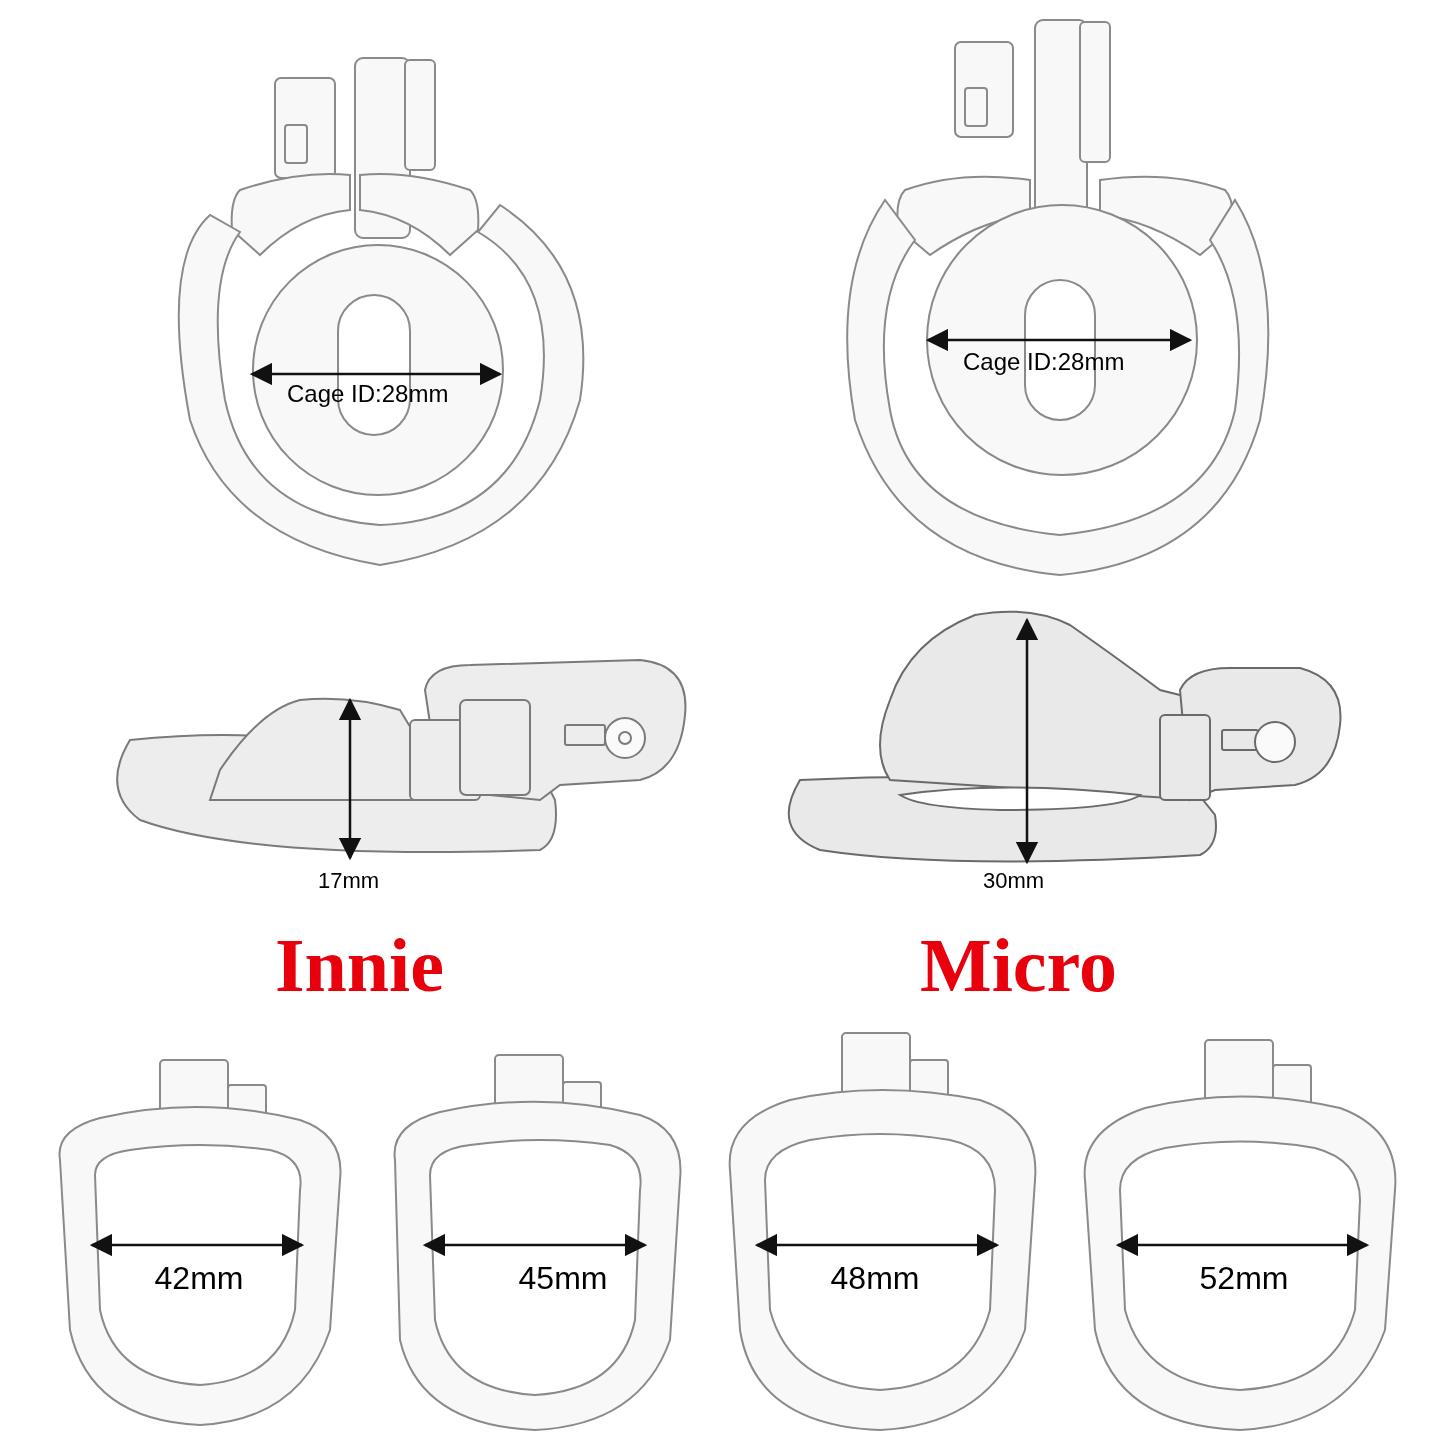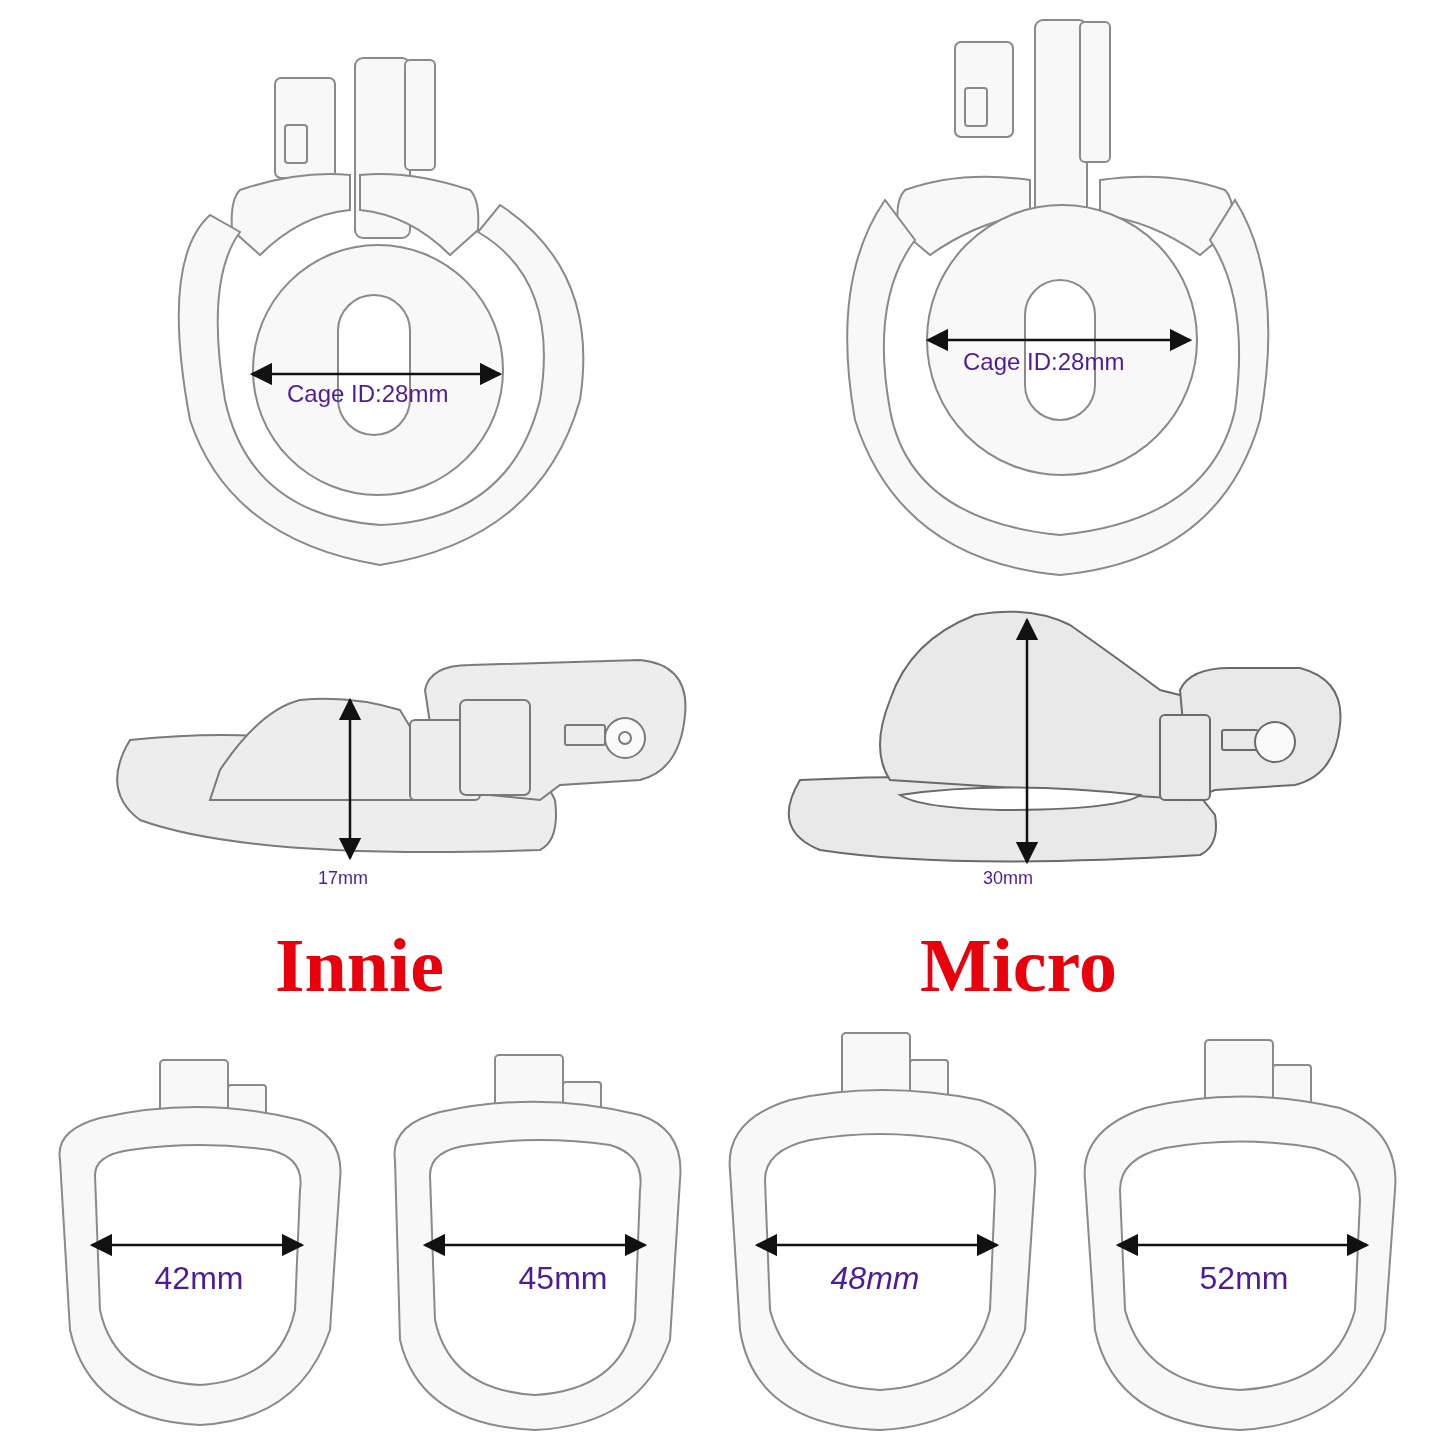--- a/index.html
+++ b/index.html
@@ -1,20 +1,20 @@
 <!DOCTYPE html>
 <html><head>
 <meta charset="utf-8">
 <style>
   html, body { margin:0; padding:0; background:#ffffff; }
   body { width:1445px; height:1445px; position:relative; overflow:hidden; font-family:"Liberation Sans", sans-serif; }
   svg.art { position:absolute; left:0; top:0; }
-  .dim-label { position:absolute; font-family:"Liberation Sans", sans-serif; color:#4c1d95; white-space:nowrap; }
+  .dim-label { position:absolute; font-family:"Liberation Sans", sans-serif; color:#000000; white-space:nowrap; }
   .cage-label { font-size:24px; }
-  .height-label { font-size:18px; }
+  .height-label { font-size:22px; }
   .ring-label { font-size:32px; transform:translateX(-50%); }
   .variant-title { position:absolute; font-family:"Liberation Serif", serif; font-weight:bold; font-size:76px; white-space:nowrap; }
 </style>
 </head>
 <body>
 
 <svg class="art" width="1445" height="1445" viewBox="0 0 1445 1445">
   <defs>
     <marker id="arr" viewBox="0 0 10 10" refX="9" refY="5" markerWidth="9" markerHeight="9" orient="auto-start-reverse">
       <path d="M0,0 L10,5 L0,10 z" fill="#111"></path>
@@ -107,14 +107,14 @@
 <div class="dim-label cage-label" style="left:963px; top:348px;">Cage ID:28mm</div>
 
 <div class="dim-label height-label" style="left:318px; top:868px;">17mm</div>
 <div class="dim-label height-label" style="left:983px; top:868px;">30mm</div>
 
 <div class="variant-title" style="left:275px; top:922px; color:#e8000d;text-align:center;">Innie</div>
 <div class="variant-title" style="left:920px; top:922px; color:#e8000d;text-align:center;">Micro</div>
 
 <div class="dim-label ring-label" style="left:199px; top:1260px;">42mm</div>
 <div class="dim-label ring-label" style="left:539px; top:1260px;margin-left:24px;">45mm</div>
-<div class="dim-label ring-label" style="left:875px; top:1260px;font-style:italic;">48mm</div>
+<div class="dim-label ring-label" style="left:875px; top:1260px;">48mm</div>
 <div class="dim-label ring-label" style="left:1244px; top:1260px;">52mm</div>
 
 </body></html>

